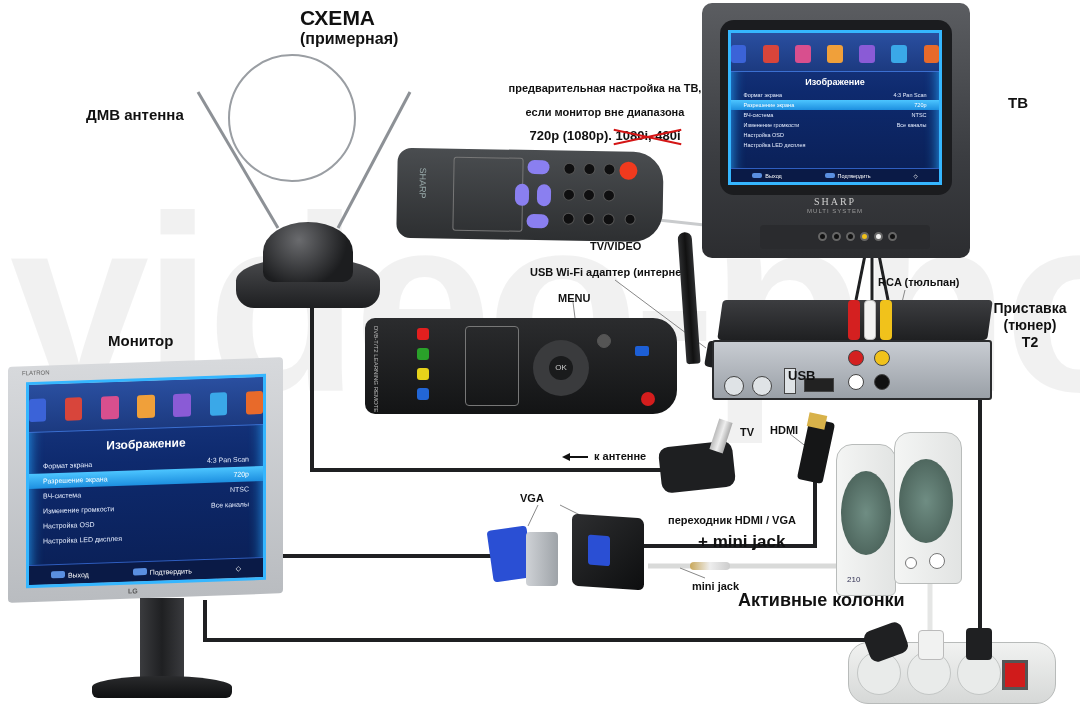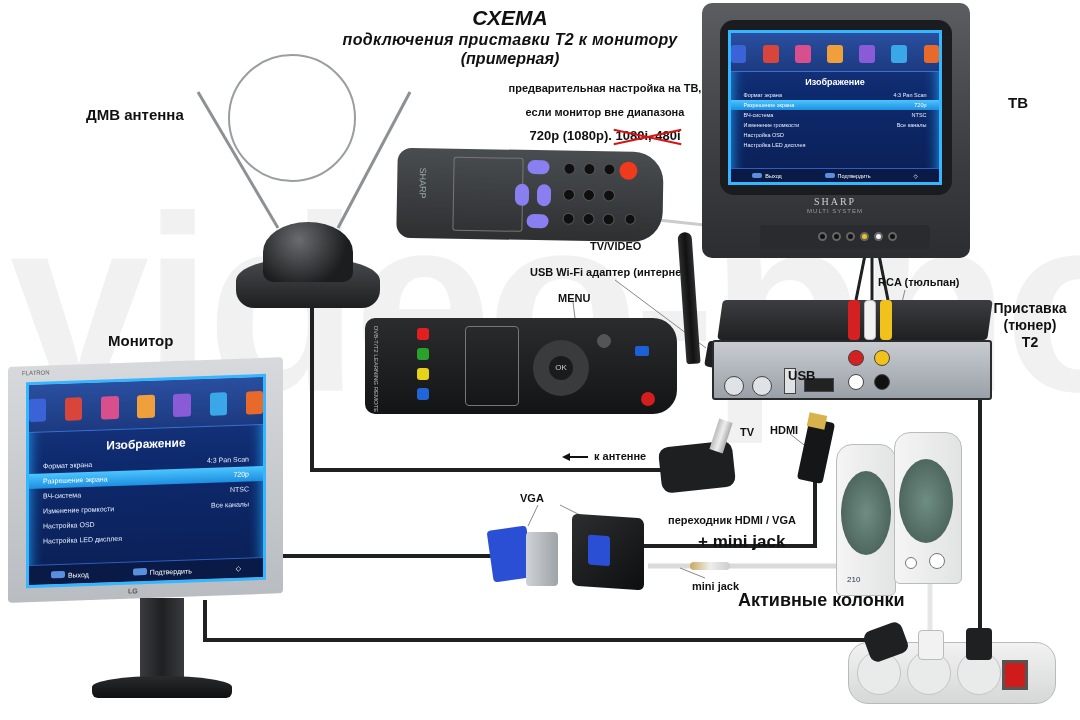--- a/index.html
+++ b/index.html
@@ -1,21 +1,21 @@
 <!DOCTYPE html>
 <html><head>
 <meta charset="utf-8">
 <style>
   * { box-sizing: border-box; margin: 0; padding: 0; }
   html, body { width: 1080px; height: 720px; overflow: hidden; background: #ffffff; }
   body { position: relative; font-family: "Liberation Sans", sans-serif; color: #111; }
   .abs { position: absolute; }
   .watermark { position: absolute; left: 10px; top: 180px; font-family: "Liberation Sans", sans-serif; font-size: 250px; font-weight: bold; color: rgba(0,0,0,0.055); letter-spacing: -6px; white-space: nowrap; line-height: 1; }
   .lbl { position: absolute; font-weight: bold; white-space: nowrap; color: #111; }
-  .title { left: 300px; width: 420px; top: 6px; text-align: center; font-weight: bold; font-style: italic; }
+  .title { left: 300px; width: 420px; top: 6px; text-align: left; font-weight: bold; }
   .title .t1 { font-size: 21px; line-height: 24px; }
   .title .t2 { font-size: 16px; line-height: 20px; letter-spacing: 0.3px; }
   .title .t3 { font-size: 16px; line-height: 18px; }
   .note { left: 470px; width: 270px; top: 76px; text-align: center; font-weight: bold; font-size: 11px; line-height: 24px; }
   .note .res { font-size: 13px; }
   .strike { position: relative; display: inline-block; }
   .strike::before, .strike::after { content: ""; position: absolute; left: -2px; right: -2px; top: 50%; height: 2px; background: #d41515; }
   .strike::before { transform: rotate(12deg); }
   .strike::after { transform: rotate(-12deg); }
 
@@ -120,21 +120,20 @@
 
   <line x1="198" y1="92" x2="278" y2="228" stroke="#8d9196" stroke-width="3"></line>
   <line x1="410" y1="92" x2="338" y2="228" stroke="#8d9196" stroke-width="3"></line>
 
   <line x1="588" y1="457" x2="566" y2="457" stroke="#111" stroke-width="2"></line>
   <polygon points="562,457 570,453 570,461" fill="#111"></polygon>
 </svg>
 
 <div class="title abs">
   <div class="t1">СХЕМА</div>
-  <div class="t2">подключения приставки Т2 к монитору</div>
   <div class="t3">(примерная)</div>
 </div>
 
 <div class="note abs">
   <div>предварительная настройка на ТВ,</div>
   <div>если монитор вне диапазона</div>
   <div class="res">
     <span>720р (1080р).</span>
     <span class="strike">1080i, 480i</span>
   </div>

